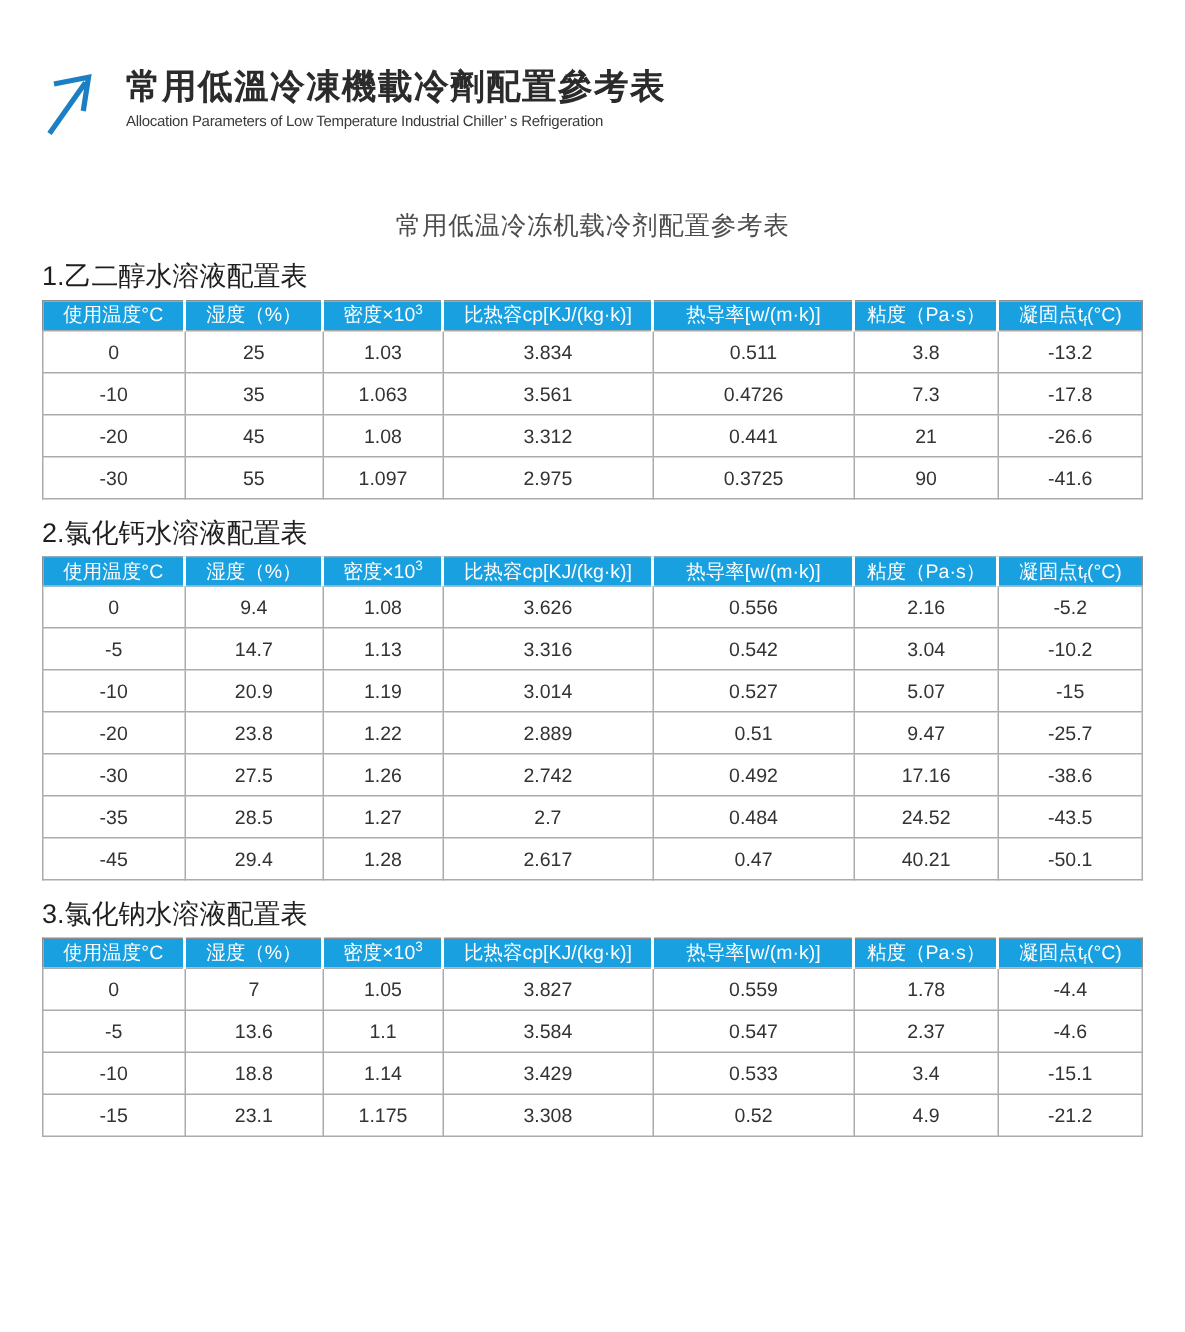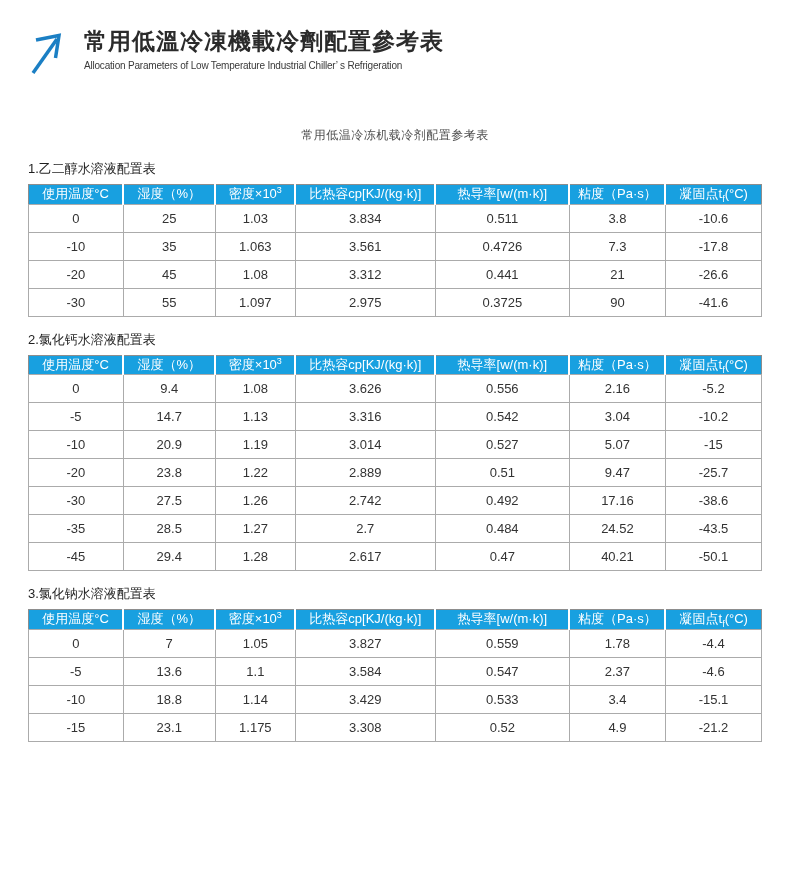--- a/index.html
+++ b/index.html
@@ -6,42 +6,42 @@
   html, body { margin: 0; padding: 0; }
   body {
     width: 790px; height: 888px;
     background: #ffffff;
     font-family: "Liberation Sans", "DejaVu Sans", sans-serif;
     overflow: hidden;
   }
   .page { width: 790px; height: 888px; padding: 26px 28px 0; }
 
   
-  .brand-header { display: flex; align-items: flex-start; gap: 16px; padding-left: 0; }
+  .brand-header { display: flex; align-items: flex-start; gap: 16px; padding-left: 0; margin-top: 16px; }
   .logo { width: 40px; height: 48px; flex: 0 0 auto; margin-top: 2px; }
   .titles h1 {
     margin: 0; font-size: 23px; line-height: 30px; font-weight: 700;
     color: #2b2b2b; letter-spacing: 1px;
   }
   .titles p {
     margin: 1px 0 0; font-size: 10px; line-height: 18px;
     color: #3a3a3a; letter-spacing: -0.2px;
   }
 
   
   .doc-title {
     margin: 48px 0 0; text-align: center;
-    font-size: 12px; line-height: 22px; font-weight: 400; color: #4d4d4d;
+    font-size: 17px; line-height: 22px; font-weight: 400; color: #4d4d4d;
     letter-spacing: 0.5px;
   }
 
   
   .table-section { margin-top: 14px; }
   .table-section.first { margin-top: 14px; }
-  .section-label { margin: 0 0 7px; font-size: 13px; line-height: 17px; color: #1f1f1f; }
+  .section-label { margin: 0 0 7px; font-size: 18px; line-height: 17px; color: #1f1f1f; }
 
   table.data-table {
     width: 100%; border-collapse: collapse; table-layout: fixed;
     border: 1px solid #8d8d8d;
   }
   table.data-table th {
     background: #18a0e0; color: #ffffff;
     font-size: 13px; font-weight: 400;
     height: 17px; padding: 0 2px; text-align: center;
     border-left: 2px solid #ffffff;
@@ -105,21 +105,21 @@
           </tr>
         </thead>
         <tbody>
           <tr>
             <td>0</td>
             <td>25</td>
             <td>1.03</td>
             <td>3.834</td>
             <td>0.511</td>
             <td>3.8</td>
-            <td>-10.6</td>
+            <td>-13.2</td>
           </tr>
           <tr>
             <td>-10</td>
             <td>35</td>
             <td>1.063</td>
             <td>3.561</td>
             <td>0.4726</td>
             <td>7.3</td>
             <td>-17.8</td>
           </tr>

